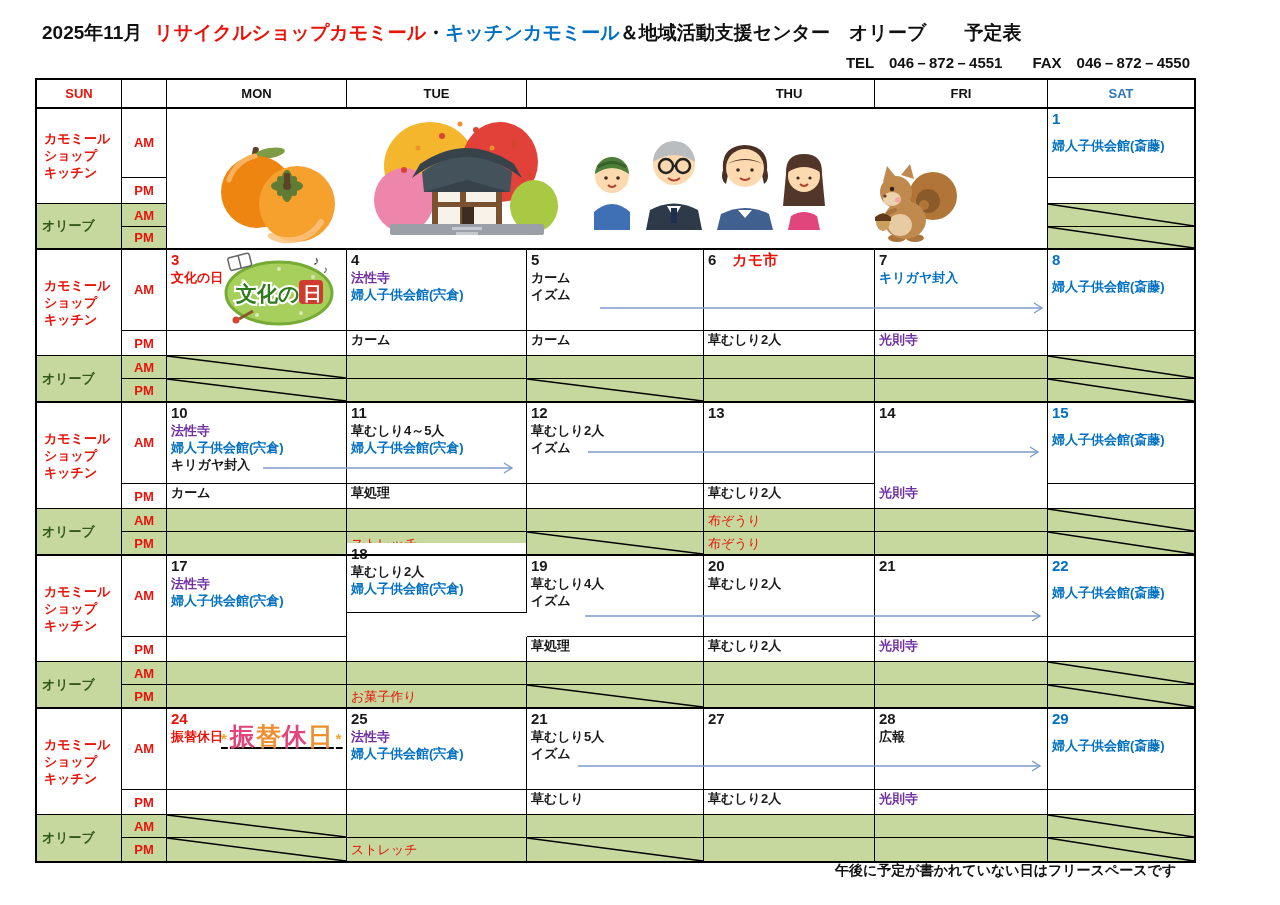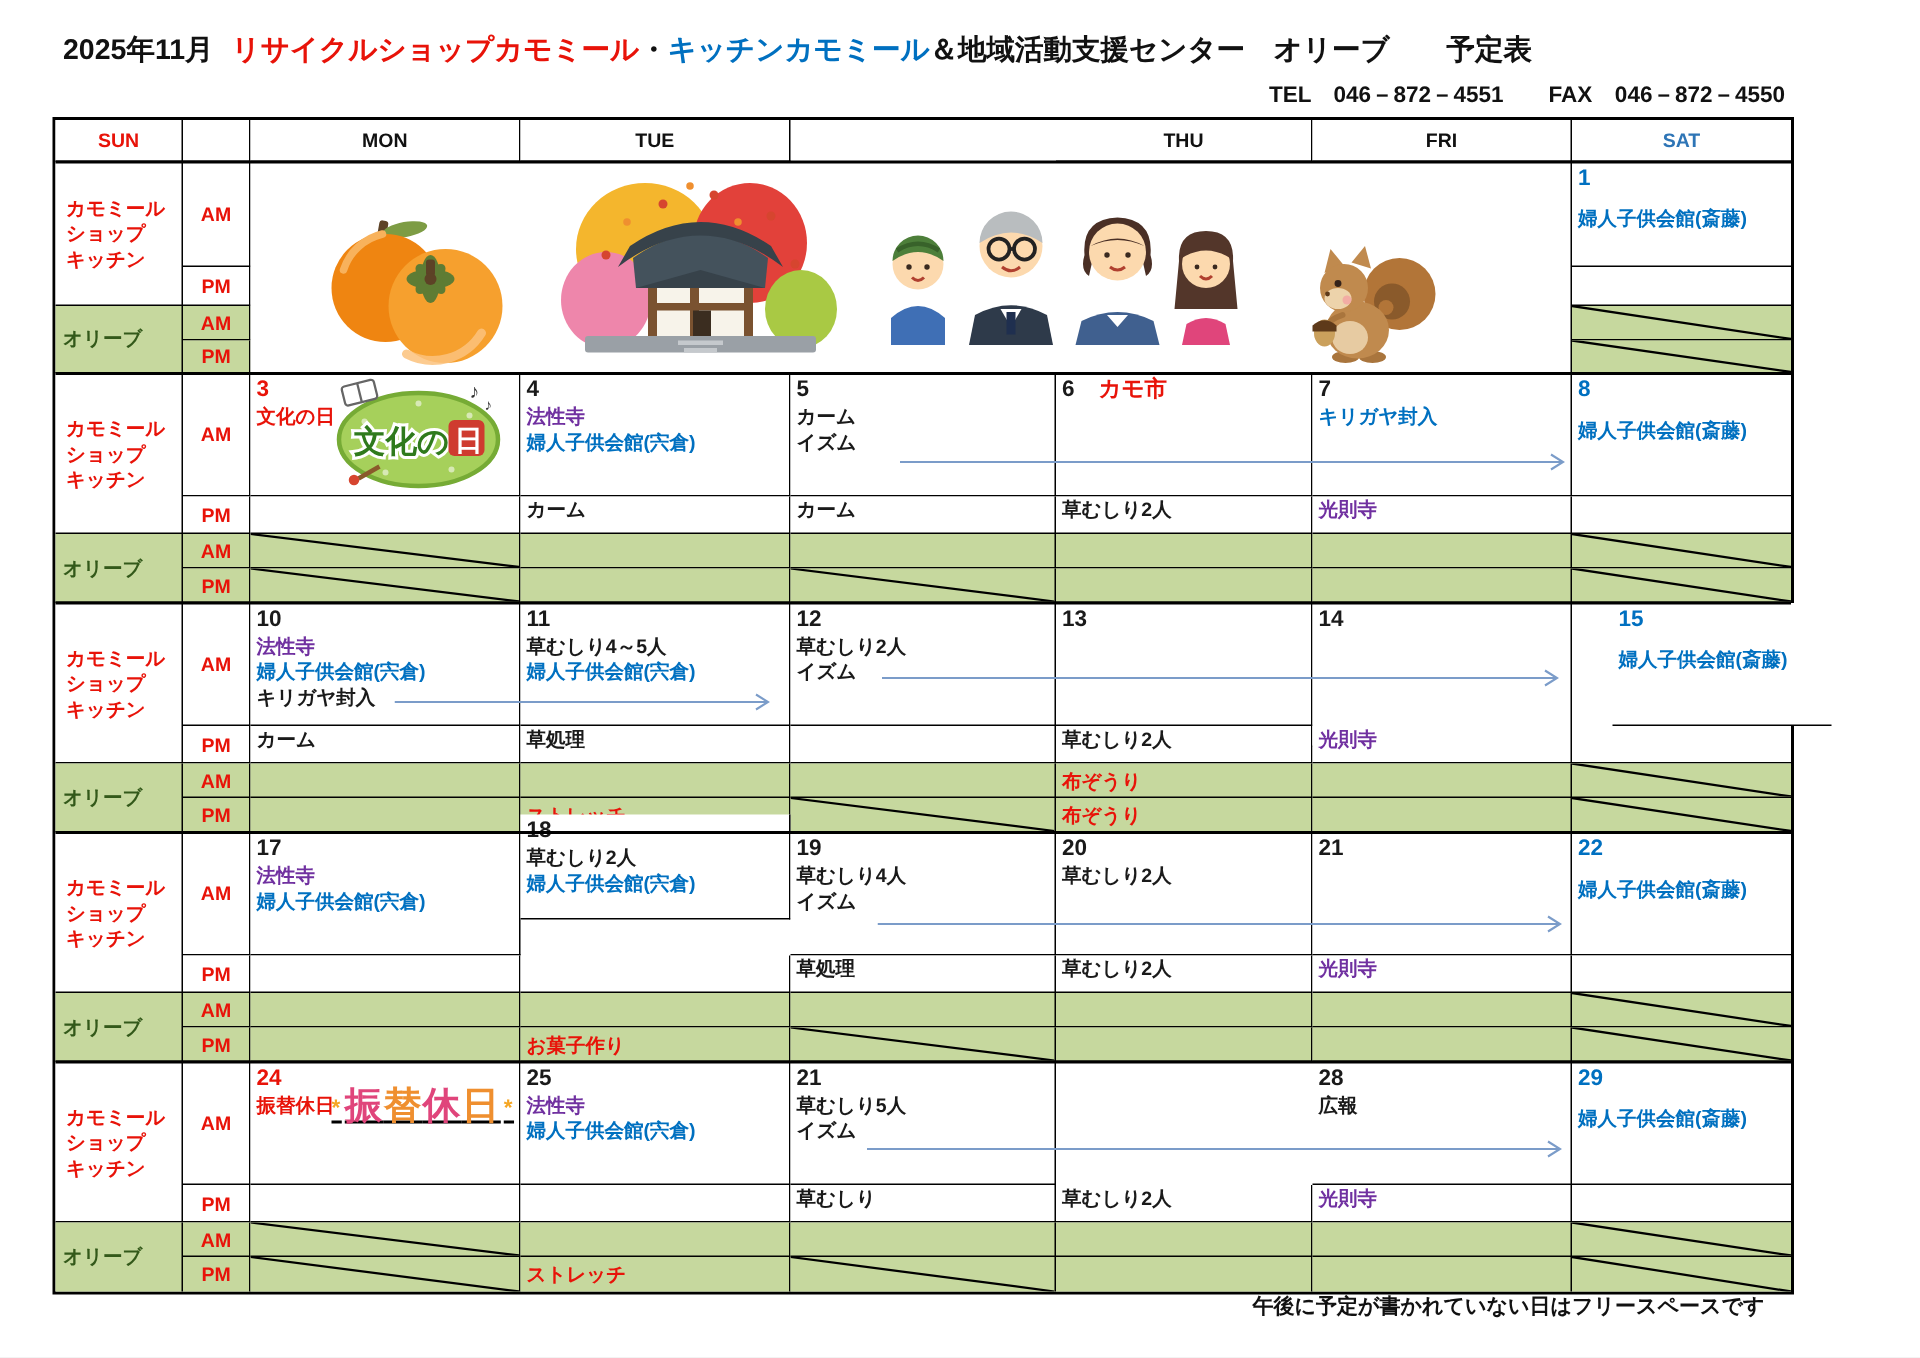--- a/index.html
+++ b/index.html
@@ -16,21 +16,21 @@
   .cell{position:absolute;box-sizing:border-box;border-right:1px solid #000;border-bottom:1px solid #000;background:#fff;overflow:visible}
   .cell.green{background:#c6d89e}
   .hline{position:absolute;left:0;width:1157px;height:2px;background:#000;z-index:6;pointer-events:none}
   .hdr{display:flex;align-items:center;justify-content:center;font-size:13px;font-weight:bold;color:#111}
   .ampm{display:flex;align-items:center;justify-content:center;font-size:13px;font-weight:bold;color:#e81309}
   .facility{display:flex;flex-direction:column;justify-content:center;font-size:13px;font-weight:bold;color:#e81309;padding-left:7px;line-height:17px}
   .olive-label{display:flex;align-items:center;font-size:13px;font-weight:bold;color:#33591a;padding-left:5px}
   .dateline{font-size:15px;font-weight:bold;line-height:19px;padding:1px 0 0 4px;white-space:nowrap}
   .date-extra{margin-left:16px}
   .line{font-size:13px;font-weight:bold;line-height:17px;padding-left:4px;white-space:nowrap}
-  .oline{font-size:13px;font-weight:bold;line-height:19px;padding:2px 0 0 4px;white-space:nowrap}
+  .oline{font-size:13px;font-weight:normal;line-height:19px;padding:2px 0 0 4px;white-space:nowrap}
   .c-red{color:#e81309}.c-blue{color:#0070c0}.c-purple{color:#7030a0}.c-black{color:#1a1a1a}.c-steel{color:#2e75b6}
   .diag-svg{position:absolute;left:0;top:0;width:100%;height:100%;display:block}
   .illus{position:absolute}
   .badge{position:absolute;z-index:5}
   .furikae{position:absolute;z-index:5;font-weight:bold;font-size:25px;white-space:nowrap;letter-spacing:1px}
   .furikae .star{font-size:15px;color:#f5a623;vertical-align:middle;margin:0 2px}
   .arrow-svg{position:absolute;z-index:4;pointer-events:none}
 </style>
 </head>
 <body>
@@ -384,21 +384,21 @@
         <div class="oline c-red">布ぞうり</div>
       </div>
       <div class="cell" style="left: 838px; top: 322px; width: 173px; height: 96px;">
         <div class="dateline"><span class="c-black">14</span></div>
       </div>
       <div class="cell" style="left: 838px; top: 404px; width: 173px; height: 25px;">
         <div class="line c-purple">光則寺</div>
       </div>
       <div class="cell green" style="left: 838px; top: 429px; width: 173px; height: 23px;"></div>
       <div class="cell green" style="left: 838px; top: 452px; width: 173px; height: 23px;"></div>
-      <div class="cell" style="left: 1038px; top: 322px; width: 146px; height: 82px; border-right: none;">
+      <div class="cell" style="left: 1011px; top: 322px; width: 146px; height: 82px; border-right: none;">
         <div class="dateline"><span class="c-blue">15</span></div>
         <div class="line c-blue" style="margin-top: 9px;">婦人子供会館(斎藤)</div>
       </div>
       <div class="cell" style="left: 1011px; top: 404px; width: 146px; height: 25px; border-right: none;"></div>
       <div class="cell green" style="left: 1011px; top: 429px; width: 146px; height: 23px; border-right: none;">
         <svg class="diag-svg" viewBox="0 0 100 100" preserveAspectRatio="none">
           <line x1="0" y1="0" x2="100" y2="100" stroke="#000" stroke-width="1.5" vector-effect="non-scaling-stroke"></line>
         </svg>
       </div>
       <div class="cell green" style="left: 1011px; top: 452px; width: 146px; height: 23px; border-right: none;">
@@ -544,20 +544,23 @@
         <div class="line c-black">イズム</div>
       </div>
       <div class="cell" style="left: 490px; top: 710px; width: 177px; height: 25px;">
         <div class="line c-black">草むしり</div>
       </div>
       <div class="cell green" style="left: 490px; top: 735px; width: 177px; height: 23px;"></div>
       <div class="cell green" style="left: 490px; top: 758px; width: 177px; height: 23px; border-bottom: none;">
         <svg class="diag-svg" viewBox="0 0 100 100" preserveAspectRatio="none">
           <line x1="0" y1="0" x2="100" y2="100" stroke="#000" stroke-width="1.5" vector-effect="non-scaling-stroke"></line>
         </svg>
+      </div>
+      <div class="cell" style="left: 667px; top: 628px; width: 171px; height: 82px;">
+        <div class="dateline"><span class="c-black">27</span></div>
       </div>
       <div class="cell" style="left: 667px; top: 710px; width: 171px; height: 25px;">
         <div class="line c-black">草むしり2人</div>
       </div>
       <div class="cell green" style="left: 667px; top: 735px; width: 171px; height: 23px;"></div>
       <div class="cell green" style="left: 667px; top: 758px; width: 171px; height: 23px; border-bottom: none;"></div>
       <div class="cell" style="left: 838px; top: 628px; width: 173px; height: 82px;">
         <div class="dateline"><span class="c-black">28</span></div>
         <div class="line c-black">広報</div>
       </div>

